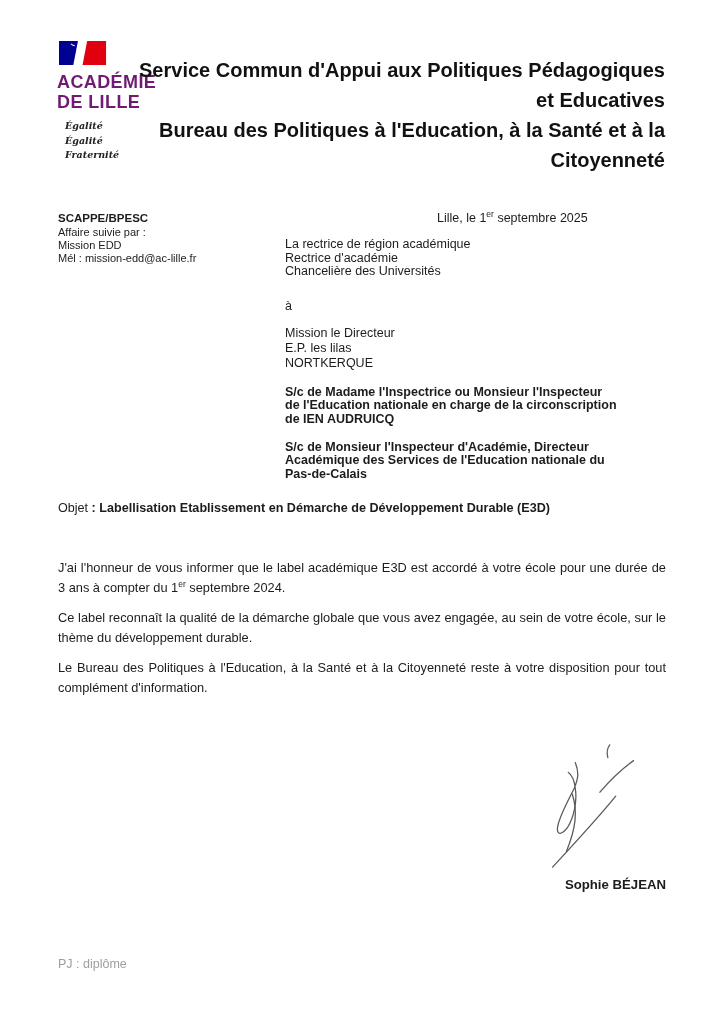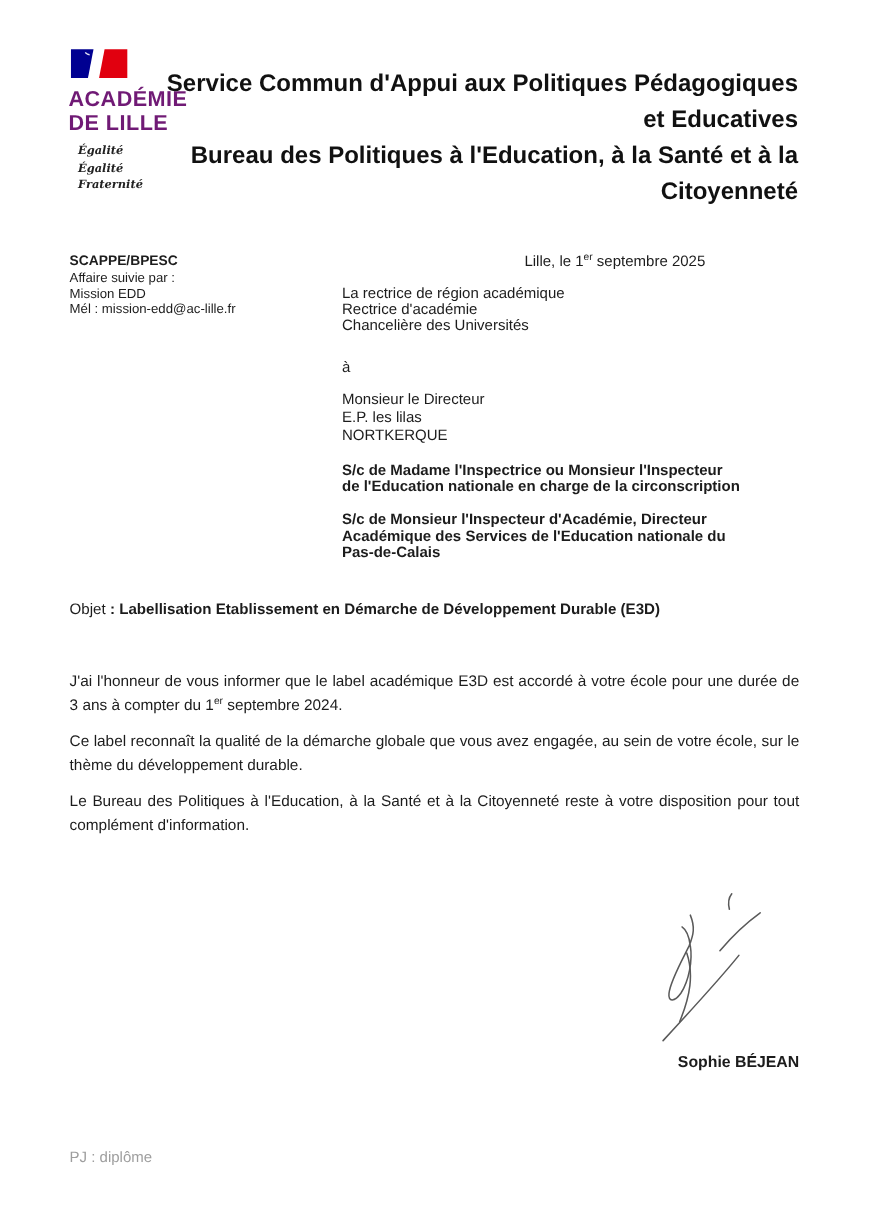--- a/index.html
+++ b/index.html
@@ -89,27 +89,28 @@
   <div class="date-line"><span>Lille, le 1</span><sup class="sup">er</sup><span> septembre 2025</span></div>
 
   <div class="right-col">
     <div class="rc-block rc-sender">
       <span class="rc-line">La rectrice de région académique</span>
       <span class="rc-line">Rectrice d'académie</span>
       <span class="rc-line">Chancelière des Universités</span>
     </div>
     <div class="rc-block rc-a">à</div>
     <div class="rc-block rc-recipient">
-      <span class="rc-line">Monsieur le Directeur</span>
+      <span class="rc-line">Mission le Directeur</span>
       <span class="rc-line">E.P. les lilas</span>
       <span class="rc-line">NORTKERQUE</span>
     </div>
     <div class="rc-block rc-via">
       <span class="rc-line">S/c de Madame l'Inspectrice ou Monsieur l'Inspecteur</span>
       <span class="rc-line">de l'Education nationale en charge de la circonscription</span>
+      <span class="rc-line">de IEN AUDRUICQ</span>
     </div>
     <div class="rc-block rc-via">
       <span class="rc-line">S/c de Monsieur l'Inspecteur d'Académie, Directeur</span>
       <span class="rc-line">Académique des Services de l'Education nationale du</span>
       <span class="rc-line">Pas-de-Calais</span>
     </div>
   </div>
 
   <div class="subject"><span>Objet </span><span class="bold">: Labellisation Etablissement en Démarche de Développement Durable (E3D)</span></div>
 

